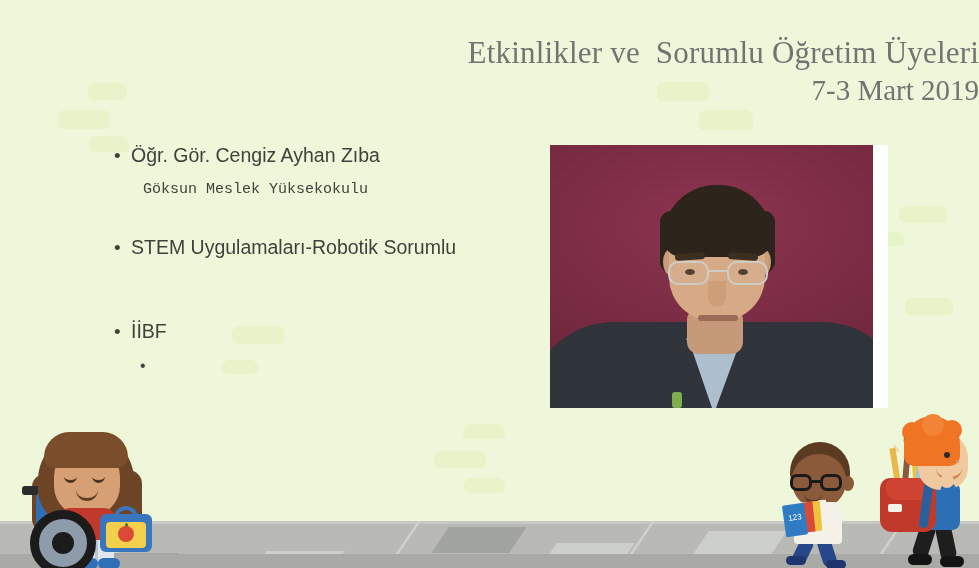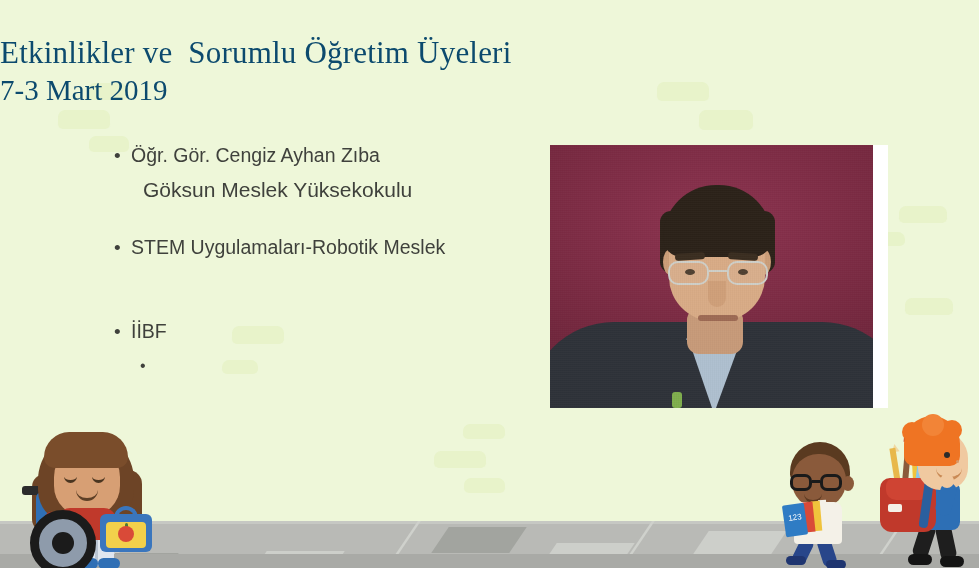--- a/index.html
+++ b/index.html
@@ -38,45 +38,46 @@
   #floor .tile.light{background:#cdcfca;}
   #floor .tile.dark{background:#a2a49f;}
   #floor .seam{
     position:absolute;top:0;height:47px;width:3px;
     background:#cfd1cc;transform:skewX(-34deg);
   }
 
   
   #title-block{
     position:absolute;top:34px;left:0;right:0;
-    text-align:left;
+    text-align:right;
     font-family:"Liberation Serif",serif;
-    color:#0c4a6e;
+    color:#737373;
   }
   #title-line1{font-size:31px;line-height:38px;letter-spacing:.2px;white-space:pre;}
   #title-line2{font-size:29px;line-height:36px;}
 
   
   #body-text{
     position:absolute;left:112px;top:144px;width:420px;
     color:#3b3d3a;
   }
   .lvl1{
     position:relative;
     font-size:19.5px;line-height:23px;
     padding-left:19px;
     color:#3f413c;
   }
   .lvl1 .bul{
     position:absolute;left:2px;top:0;font-size:19px;line-height:23px;
   }
   .sub{
-    font-size:21px;line-height:22px;
+    font-size:15px;line-height:22px;
     padding-left:31px;
     color:#3f413c;
+    font-family:Liberation Mono, monospace;
   }
   .lvl2{
     position:relative;
     font-size:17.5px;line-height:22px;
     padding-left:44px;
     color:#3f413c;
   }
   .lvl2 .bul{position:absolute;left:28px;top:0;font-size:16px;line-height:22px;}
 
   .sp1{height:35px;}
@@ -316,21 +317,21 @@
     </div>
 
     <div class="sp3"></div>
 
     <div class="sub">Göksun Meslek Yüksekokulu</div>
 
     <div class="sp1"></div>
 
     <div class="lvl1">
       <span class="bul">•</span>
-      <span>STEM Uygulamaları-Robotik Meslek</span>
+      <span>STEM Uygulamaları-Robotik Sorumlu</span>
     </div>
 
     <div class="sp2"></div>
 
     <div class="lvl1">
       <span class="bul">•</span>
       <span>İİBF</span>
     </div>
 
     <div class="sp3"></div>

